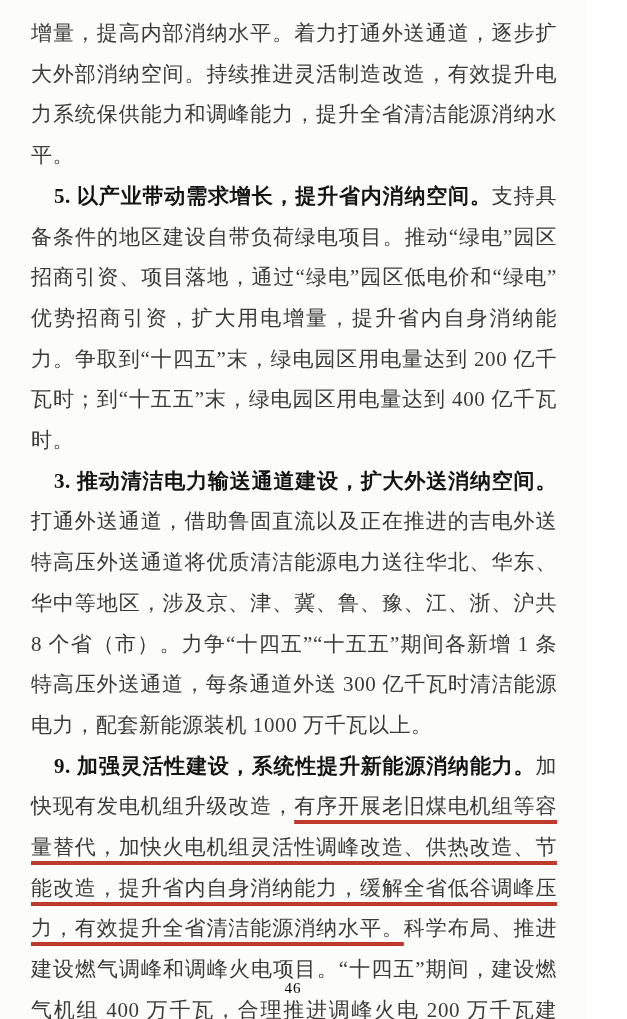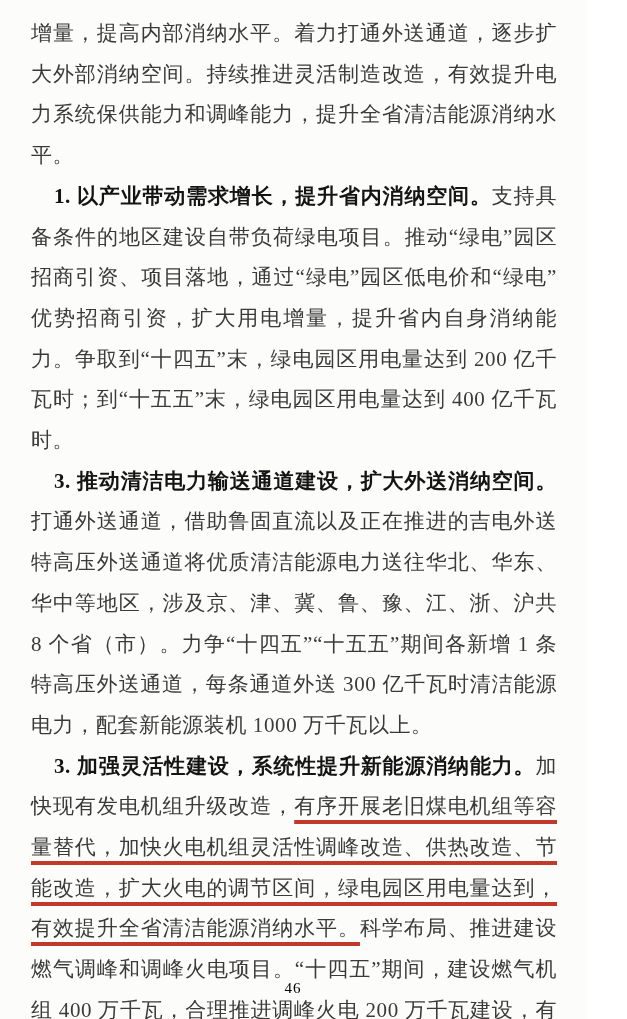--- a/index.html
+++ b/index.html
@@ -55,26 +55,26 @@
 </head>
 <body>
 
 <div class="page">
 
   <p class="para">
     <span>增量，提高内部消纳水平。着力打通外送通道，逐步扩大外部消纳空间。持续推进灵活制造改造，有效提升电力系统保供能力和调峰能力，提升全省清洁能源消纳水平。</span>
   </p>
 
   <p class="para indent">
-    <span class="head">1. 以产业带动需求增长，提升省内消纳空间。</span><span>支持具备条件的地区建设自带负荷绿电项目。推动“绿电”园区招商引资、项目落地，通过“绿电”园区低电价和“绿电”优势招商引资，扩大用电增量，提升省内自身消纳能力。争取到“十四五”末，绿电园区用电量达到 200 亿千瓦时；到“十五五”末，绿电园区用电量达到 400 亿千瓦时。</span>
+    <span class="head">5. 以产业带动需求增长，提升省内消纳空间。</span><span>支持具备条件的地区建设自带负荷绿电项目。推动“绿电”园区招商引资、项目落地，通过“绿电”园区低电价和“绿电”优势招商引资，扩大用电增量，提升省内自身消纳能力。争取到“十四五”末，绿电园区用电量达到 200 亿千瓦时；到“十五五”末，绿电园区用电量达到 400 亿千瓦时。</span>
   </p>
 
   <p class="para indent">
     <span class="head">3. 推动清洁电力输送通道建设，扩大外送消纳空间。</span><span>打通外送通道，借助鲁固直流以及正在推进的吉电外送特高压外送通道将优质清洁能源电力送往华北、华东、华中等地区，涉及京、津、冀、鲁、豫、江、浙、沪共 8 个省（市）。力争“十四五”“十五五”期间各新增 1 条特高压外送通道，每条通道外送 300 亿千瓦时清洁能源电力，配套新能源装机 1000 万千瓦以上。</span>
   </p>
 
   <p class="para indent">
-    <span class="head">3. 加强灵活性建设，系统性提升新能源消纳能力。</span><span>加快现有发电机组升级改造，</span><span class="red-underline">有序开展老旧煤电机组等容量替代，加快火电机组灵活性调峰改造、供热改造、节能改造，扩大火电的调节区间，绿电园区用电量达到，有效提升全省清洁能源消纳水平。</span><span>科学布局、推进建设燃气调峰和调峰火电项目。“十四五”期间，建设燃气机组 400 万千瓦，合理推进调峰火电 200 万千瓦建设，有效提升非供热期全省电力系统</span>
+    <span class="head">9. 加强灵活性建设，系统性提升新能源消纳能力。</span><span>加快现有发电机组升级改造，</span><span class="red-underline">有序开展老旧煤电机组等容量替代，加快火电机组灵活性调峰改造、供热改造、节能改造，提升省内自身消纳能力，缓解全省低谷调峰压力，有效提升全省清洁能源消纳水平。</span><span>科学布局、推进建设燃气调峰和调峰火电项目。“十四五”期间，建设燃气机组 400 万千瓦，合理推进调峰火电 200 万千瓦建设，有效提升非供热期全省电力系统</span>
   </p>
 
   <div class="page-number">46</div>
 
 </div>
 
 </body></html>

